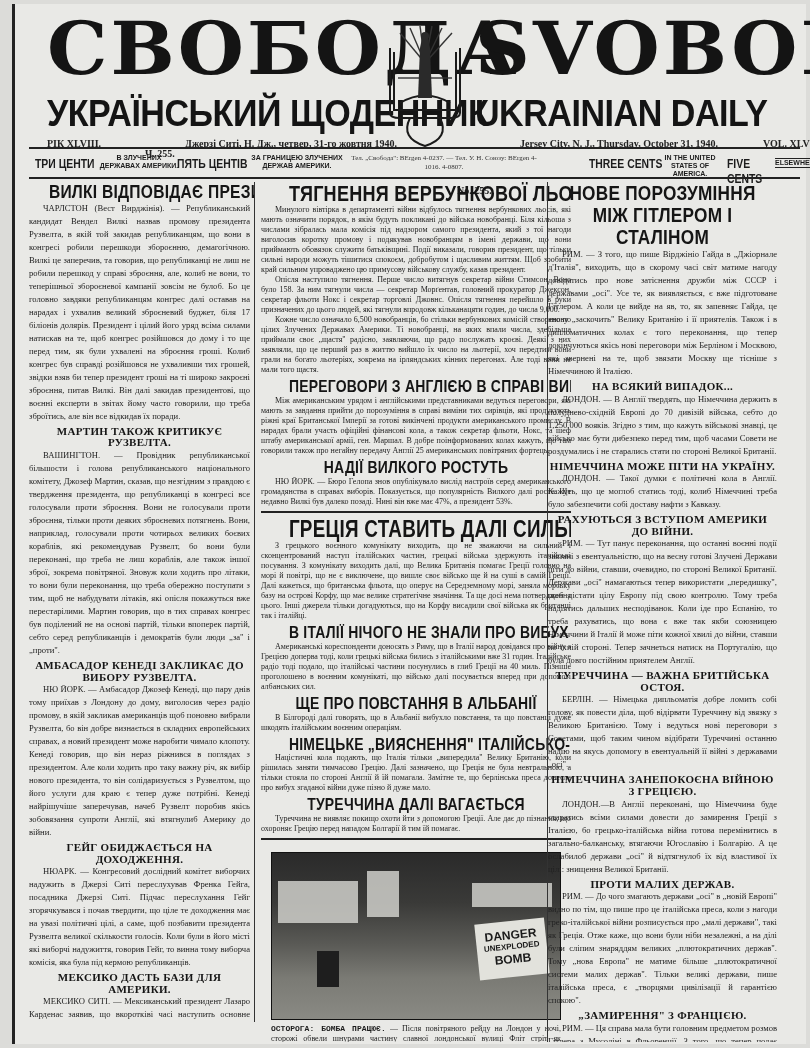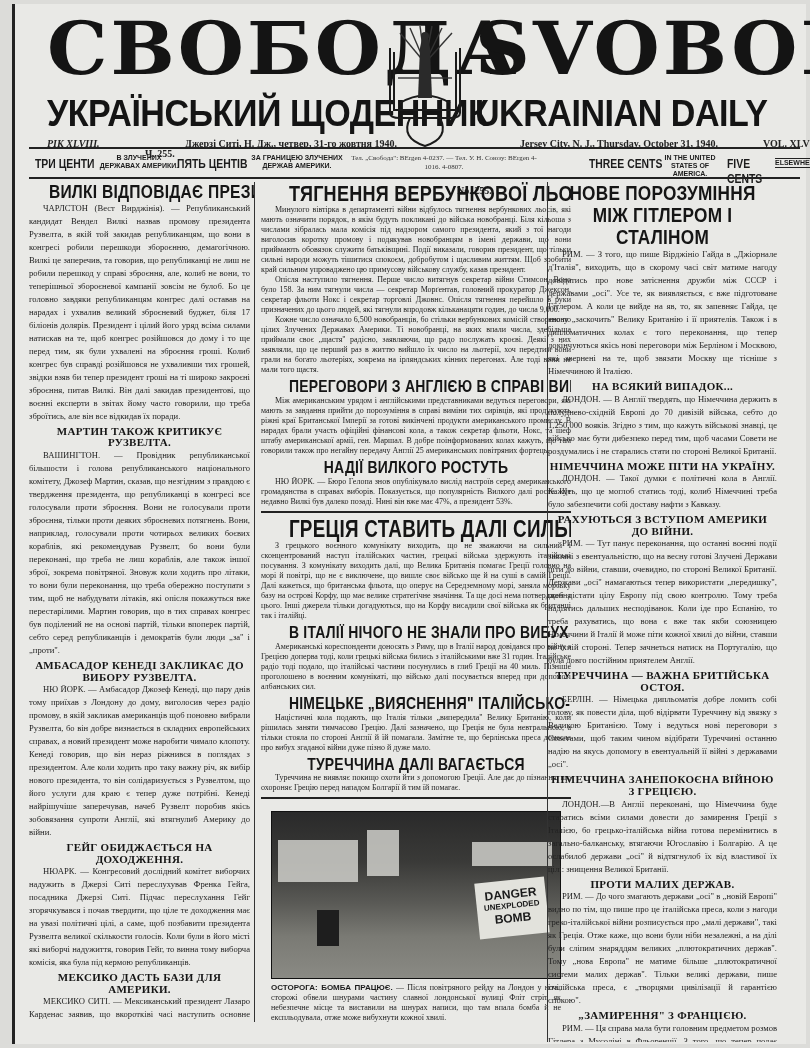--- a/index.html
+++ b/index.html
@@ -81,21 +81,21 @@
   .danger {
     position: absolute; left: 205px; top: 68px; width: 70px; height: 56px; background: #e2e2dc;
     transform: rotate(-6deg); text-align: center; font-family: "Liberation Sans", sans-serif;
     font-weight: bold; color: #1a1a1a; padding-top: 8px; line-height: 12px;
   }
   .danger .l1 { font-size: 12px; }
   .danger .l2 { font-size: 8px; }
   .danger .l3 { font-size: 12px; }
   .bomb { position: absolute; left: 45px; top: 98px; width: 22px; height: 36px; background: #1e1e1e; }
   .caption { font-size: 8px; line-height: 10px; margin: 4px 10px; text-align: justify; }
-  .caption b { font-family: Liberation Sans, sans-serif; }
+  .caption b { font-family: Liberation Mono, monospace; }
 </style>
 </head>
 <body>
 
 <div class="page">
 
   <div class="mast">
     <div class="mast-ua">СВОБОДА</div>
     <div class="mast-en">SVOBODA</div>
     <div class="sub-ua">УКРАЇНСЬКИЙ ЩОДЕННИК</div>
@@ -113,21 +113,21 @@
         <line x1="45" y1="45" x2="40" y2="8"></line>
           <line x1="45" y1="45" x2="52" y2="8"></line>
         <line x1="45" y1="45" x2="62" y2="10"></line>
           <line x1="45" y1="45" x2="72" y2="15"></line>
         <line x1="45" y1="60" x2="18" y2="60"></line>
           <line x1="45" y1="60" x2="72" y2="60"></line>
       </g>
       <path d="M42 20 L48 20 L50 30 L52 80 L38 80 L40 30 Z" fill="#2a2a2a"></path>
       <circle cx="45" cy="18" r="4" fill="#2a2a2a"></circle>
     </svg>
-    <div class="dateline" style="left:12px;font-style:italic;">РІК XLVIII.</div>
+    <div class="dateline" style="left:12px;">РІК XLVIII.</div>
     <div class="dateline" style="left:110px;margin-top:10px;">Ч. 255.</div>
     <div class="dateline" style="left:150px;">Джерзі Ситі, Н. Дж., четвер, 31-го жовтня 1940.</div>
     <div class="dateline" style="left:422px;margin-top:47px;">No. 255.</div>
     <div class="dateline" style="left:485px;text-align:right;">Jersey City, N. J., Thursday, October 31, 1940.</div>
     <div class="dateline" style="left:728px;">VOL. XLVIII.</div>
   </div>
 
   <div class="rule" style="top:143px;"></div>
   <div class="price-bar">
     <div class="price-big" style="left:6px;">ТРИ ЦЕНТИ</div>
@@ -186,20 +186,24 @@
       <p class="txt txt-mid">НЮ ЙОРК. — Бюро Гелопа знов опублікувало вислід настроїв серед американського громадянства в справах виборів. Показується, що популярність Вилкого далі росте. Ще недавно Вилкі був далеко позаді. Нині він вже має 47%, а президент 53%.</p>
     </div>
     <div class="divider"></div>
     <div class="blk">
       <div class="hl hl-big hl-cond" style="font-size:23px;">ГРЕЦІЯ СТАВИТЬ ДАЛІ СИЛЬНИЙ ОПІР, ДОНОСЯТЬ З АТЕН</div>
       <p class="txt txt-mid">З грецького воєнного комунікату виходить, що не зважаючи на сильний і сконцентрований наступ італійських частин, грецькі війська здержують італійські посування. З комунікату виходить далі, що Велика Британія помагає Греції головно на морі й повітрі, що не є виключене, що вишле своє військо ще й на суші в самій Греції. Далі кажеться, що британська фльота, що оперує на Середземному морі, заняла морську базу на острові Корфу, що має велике стратегічне значіння. Та ще досі нема потвердження цього. Інші джерела тільки догадуються, що на Корфу висадили свої війська як британці так і італійці.</p>
     </div>
     <div class="blk">
       <div class="hl hl-med hl-cond">В ІТАЛІЇ НІЧОГО НЕ ЗНАЛИ ПРО ВИБУХ ВІЙНИ З ГРЕЦІЄЮ</div>
       <p class="txt txt-mid">Американські кореспонденти доносять з Риму, що в Італії народ довідався про війну з Грецією доперва тоді, коли грецькі війська бились з італійськими вже 31 годин. Італійське радіо тоді подало, що італійські частини посунулись в глиб Греції на 40 миль. Пізніше проголошено в воєнним комунікаті, що військо далі посувається вперед при допомозі албанських сил.</p>
+    </div>
+    <div class="blk">
+      <div class="hl hl-med hl-cond">ЩЕ ПРО ПОВСТАННЯ В АЛЬБАНІЇ</div>
+      <p class="txt txt-mid">В Білгороді далі говорять, що в Альбанії вибухло повстання, та що повстанці дуже шкодять італійським воєнним операціям.</p>
     </div>
     <div class="blk">
       <div class="hl hl-med hl-cond">НІМЕЦЬКЕ „ВИЯСНЕННЯ" ІТАЛІЙСЬКО-ГРЕЦЬКОЇ ВІЙНИ</div>
       <p class="txt txt-mid">Націстичні кола подають, що Італія тільки „випередила" Велику Британію, коли рішилась заняти тимчасово Грецію. Далі зазначено, що Греція не була невтральною, а тільки стояла по стороні Англії й їй помагала. Замітне те, що берлінська преса донесла про вибух згаданої війни дуже пізно й дуже мало.</p>
     </div>
     <div class="blk">
       <div class="hl hl-med hl-cond">ТУРЕЧЧИНА ДАЛІ ВАГАЄТЬСЯ</div>
       <p class="txt txt-mid">Туреччина не виявляє покищо охоти йти з допомогою Греції. Але дає до пізнання, що охороняє Грецію перед нападом Болгарії й тим їй помагає.</p>
     </div>
 

